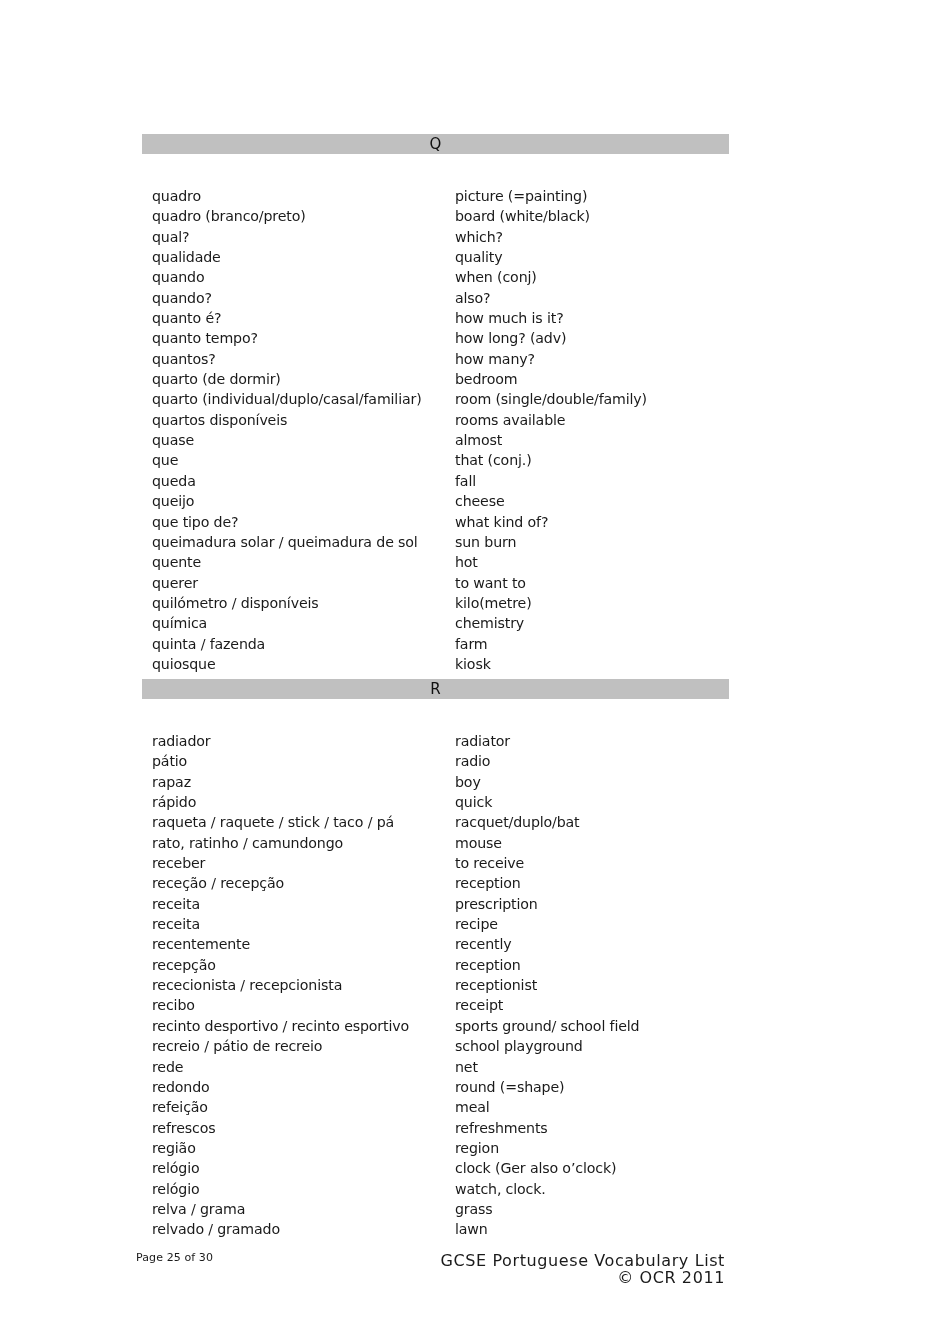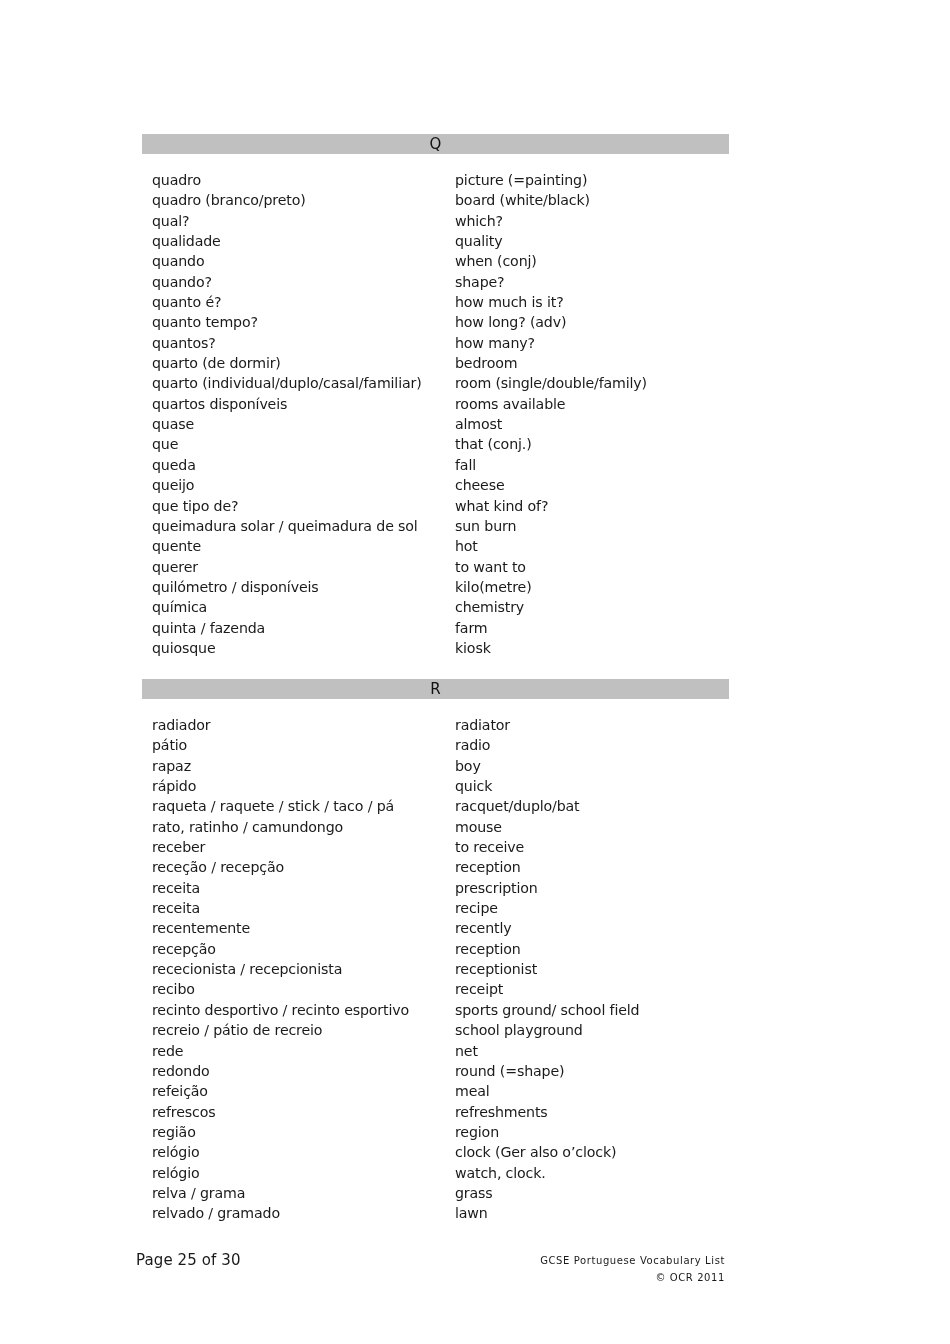--- a/index.html
+++ b/index.html
@@ -25,20 +25,21 @@
     .section-header {
       height: 20px;
       background: #c0c0c0;
       text-align: center;
       font-size: 15px;
       line-height: 21px;
       color: #111;
     }
     .rows {
       padding-top: 16px;
+      margin-top: 16px;
     }
     .row {
       display: flex;
       height: 20.35px;
       font-size: 14.2px;
       line-height: 20.35px;
       white-space: nowrap;
       letter-spacing: -0.15px;
     }
     .cell-pt {
@@ -46,30 +47,30 @@
       padding-left: 10px;
       overflow: visible;
     }
     .cell-en {
       flex: 1;
     }
     .footer-left {
       position: absolute;
       left: 136px;
       top: 1251px;
-      font-size: 15px;
+      font-size: 11px;
       color: #1a1a1a;
       letter-spacing: 0.1px;
     }
     .footer-right {
       position: absolute;
       right: 225px;
       top: 1253px;
       text-align: right;
-      font-size: 10px;
+      font-size: 16px;
       line-height: 16.5px;
       color: #1a1a1a;
       letter-spacing: 0.6px;
     }
   </style>
 </head>
 <body>
 
 <div class="section section-q">
   <div class="section-header">Q</div>
@@ -89,21 +90,21 @@
       <div class="row">
         <div class="cell-pt">qualidade</div>
         <div class="cell-en">quality</div>
       </div>
       <div class="row">
         <div class="cell-pt">quando</div>
         <div class="cell-en">when (conj)</div>
       </div>
       <div class="row">
         <div class="cell-pt">quando?</div>
-        <div class="cell-en">shape?</div>
+        <div class="cell-en">also?</div>
       </div>
       <div class="row">
         <div class="cell-pt">quanto é?</div>
         <div class="cell-en">how much is it?</div>
       </div>
       <div class="row">
         <div class="cell-pt">quanto tempo?</div>
         <div class="cell-en">how long? (adv)</div>
       </div>
       <div class="row">

